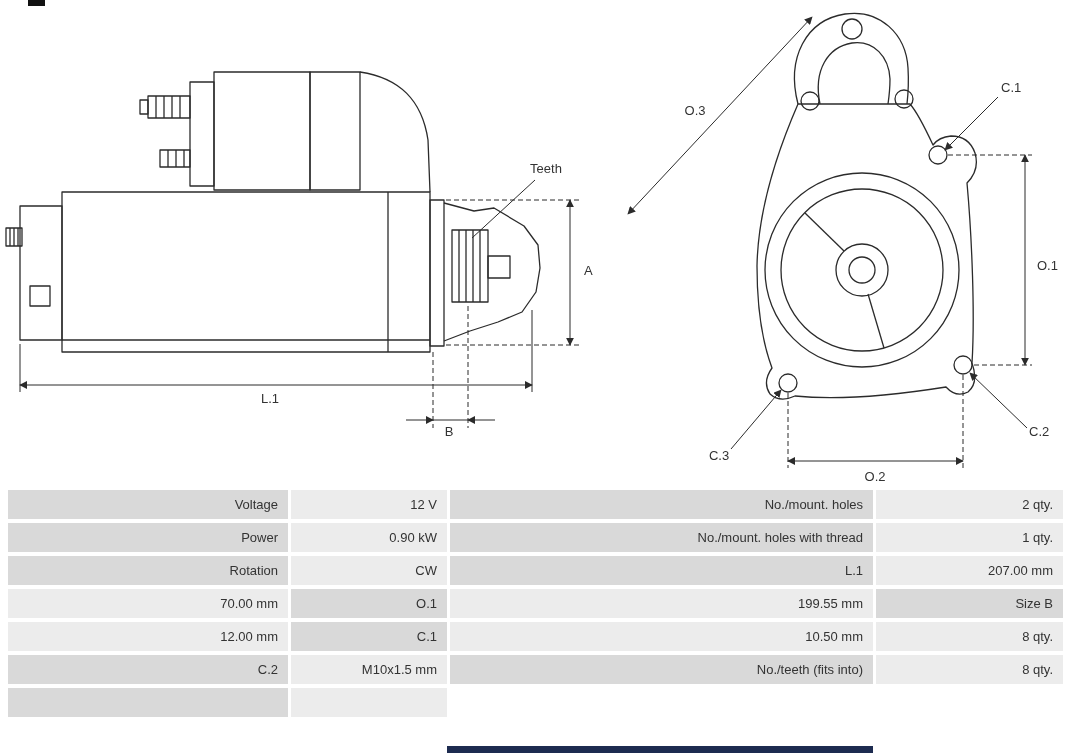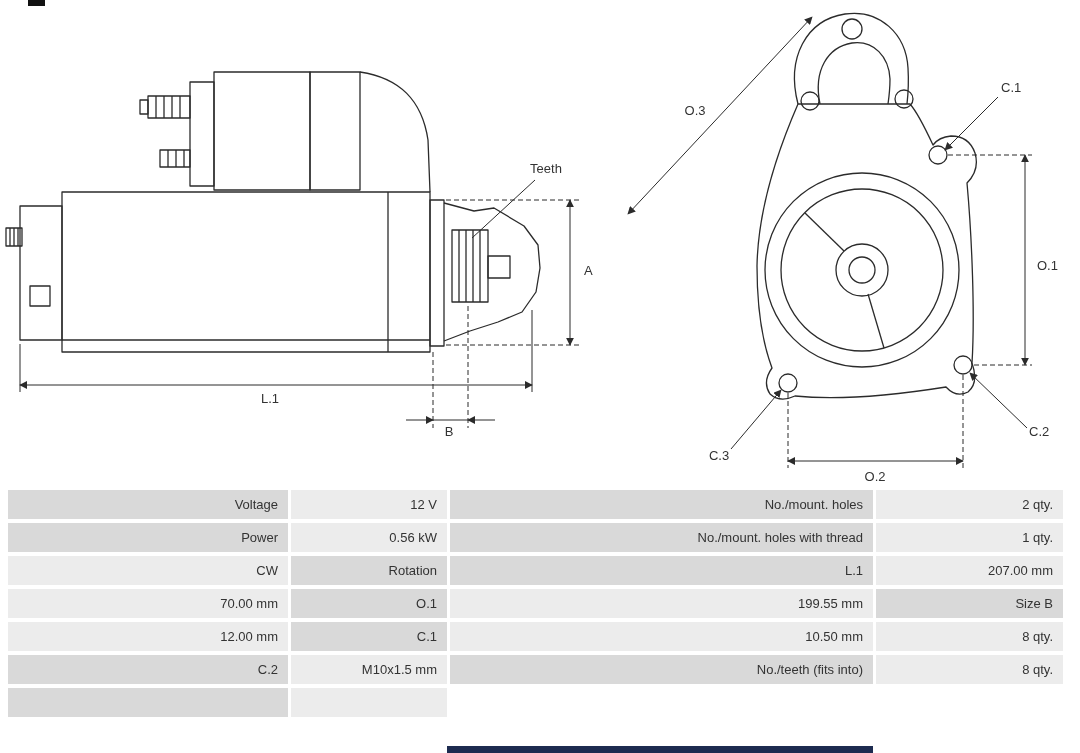--- a/index.html
+++ b/index.html
@@ -163,26 +163,26 @@
 <div class="part-number">S4034</div>
 
 <div class="spec-table">
 
   <div class="cell label">Voltage</div>
   <div class="cell value">12 V</div>
   <div class="cell label">No./mount. holes</div>
   <div class="cell value">2 qty.</div>
 
   <div class="cell label">Power</div>
-  <div class="cell value">0.56 kW</div>
+  <div class="cell value">0.90 kW</div>
   <div class="cell label">No./mount. holes with thread</div>
   <div class="cell value">1 qty.</div>
 
+  <div class="cell label">Rotation</div>
   <div class="cell value">CW</div>
-  <div class="cell label">Rotation</div>
   <div class="cell label">L.1</div>
   <div class="cell value">207.00 mm</div>
 
   <div class="cell value">70.00 mm</div>
   <div class="cell label">O.1</div>
   <div class="cell value">199.55 mm</div>
 
   <div class="cell label">Size B</div>
   <div class="cell value">12.00 mm</div>
   <div class="cell label">C.1</div>

